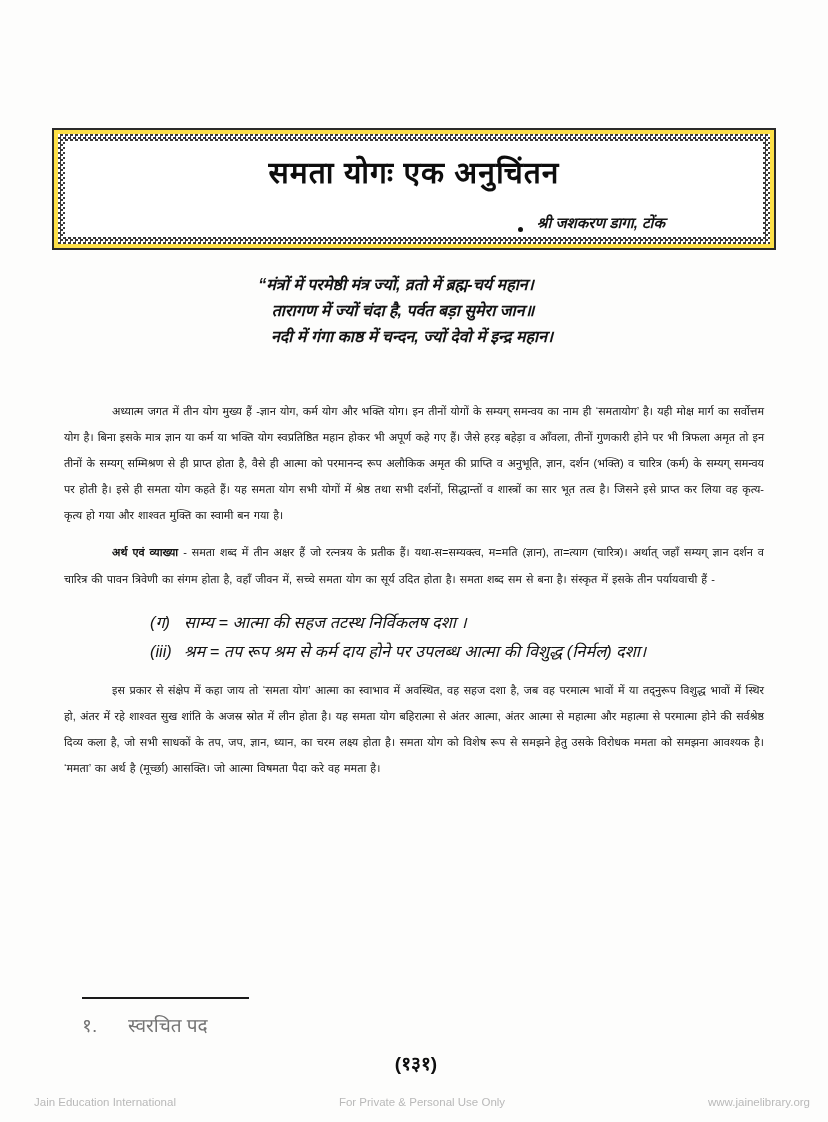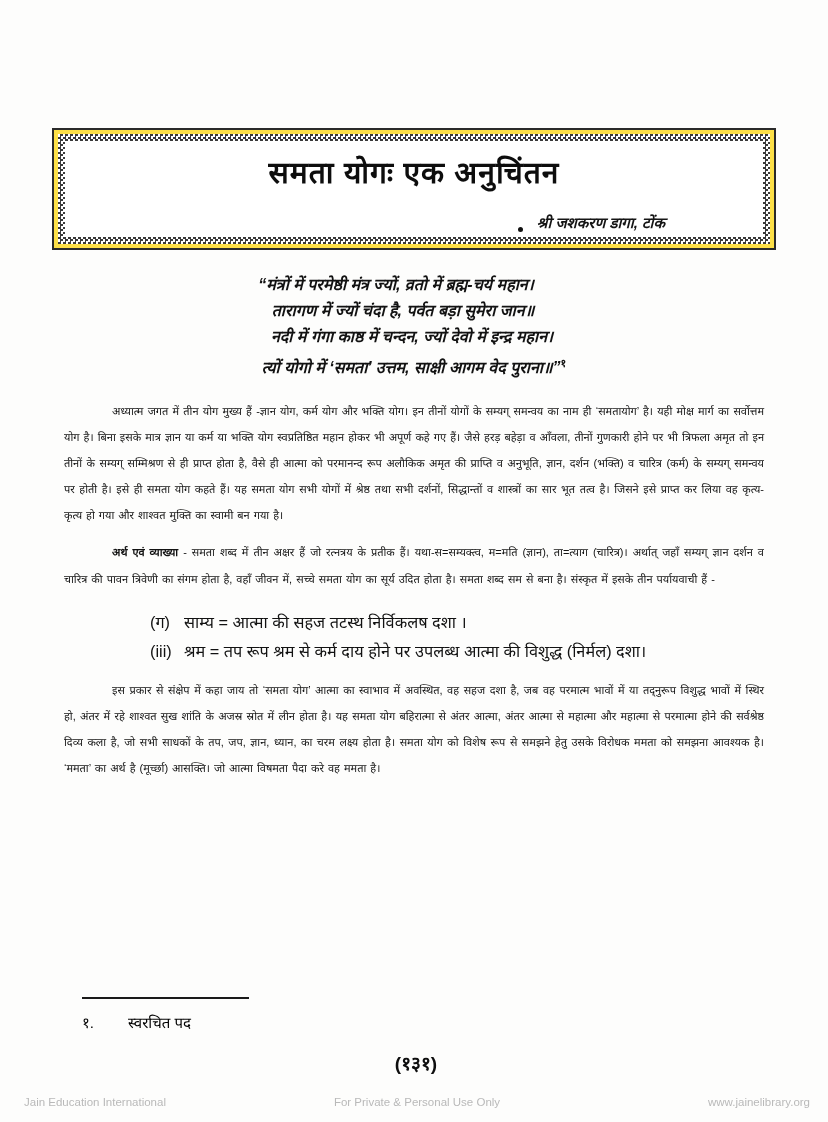--- a/index.html
+++ b/index.html
@@ -141,59 +141,60 @@
     padding: 0;
     list-style: none;
   }
   .defs li {
     font-size: 16.3px;
     line-height: 29px;
     color: #121212;
     padding-left: 86px;
     font-family: "Liberation Sans", "DejaVu Sans", sans-serif;
     white-space: nowrap;
+    font-style: italic;
   }
   .defs .marker { display: inline-block; min-width: 34px; }
 
   
   .footnote-rule {
     position: absolute;
     left: 82px;
     top: 997px;
     width: 167px;
     height: 2px;
     background: #1a1a1a;
   }
   .footnote {
     position: absolute;
     left: 82px;
     top: 1012px;
-    font-size: 15px;
-    color: #000000;
+    font-size: 19px;
+    color: #737373;
     font-family: "Liberation Sans", "DejaVu Sans", sans-serif;
   }
   .footnote .fn-num { display: inline-block; width: 46px; }
 
   
   .page-number {
     position: absolute;
     left: 4px;
     right: 0;
     top: 1050px;
     text-align: center;
     font-size: 19px;
     font-weight: bold;
     color: #0e0e0e;
     font-family: "Liberation Sans", "DejaVu Sans", sans-serif;
   }
 
   
   .footer {
     position: absolute;
-    left: 6px;
+    left: 16px;
     right: 0;
     top: 1092px;
     height: 20px;
     display: flex;
     align-items: center;
     font-size: 11.5px;
     color: #b9b9b9;
     font-family: "Liberation Sans", "DejaVu Sans", sans-serif;
   }
   .footer .f-left  { position: absolute; left: 18px; }
@@ -214,21 +215,20 @@
           <span class="byline">श्री जशकरण डागा, टोंक</span>
         </div>
       </div>
     </div>
   </div>
 
   <div class="verse">
     <div class="verse-line l1">“मंत्रों में परमेष्ठी मंत्र ज्यों, व्रतो में ब्रह्म-चर्य महान।</div>
     <div class="verse-line l2">तारागण में ज्यों चंदा है, पर्वत बड़ा सुमेरा जान॥</div>
     <div class="verse-line l3">नदी में गंगा काष्ठ में चन्दन, ज्यों देवो में इन्द्र महान।</div>
-    <div class="verse-line l4"><span>त्यों योगो में ‘समता’ उत्तम, साक्षी आगम वेद पुराना॥”</span><span class="sup-num">१</span></div>
   </div>
 
   <div class="body-col">
 
     <p class="para indent">अध्यात्म जगत में तीन योग मुख्य हैं -ज्ञान योग, कर्म योग और भक्ति योग। इन तीनों योगों के सम्यग् समन्वय का नाम ही ‘समतायोग’ है। यही मोक्ष मार्ग का सर्वोत्तम योग है। बिना इसके मात्र ज्ञान या कर्म या भक्ति योग स्वप्रतिष्ठित महान होकर भी अपूर्ण कहे गए हैं। जैसे हरड़ बहेड़ा व ऑंवला, तीनों गुणकारी होने पर भी त्रिफला अमृत तो इन तीनों के सम्यग् सम्मिश्रण से ही प्राप्त होता है, वैसे ही आत्मा को परमानन्द रूप अलौकिक अमृत की प्राप्ति व अनुभूति, ज्ञान, दर्शन (भक्ति) व चारित्र (कर्म) के सम्यग् समन्वय पर होती है। इसे ही समता योग कहते हैं। यह समता  योग सभी योगों में श्रेष्ठ तथा सभी दर्शनों, सिद्धान्तों व शास्त्रों का सार भूत तत्व है। जिसने इसे प्राप्त कर लिया वह कृत्य-कृत्य हो गया और शाश्वत मुक्ति का स्वामी बन गया है।</p>
 
     <p class="para indent spaced-top"><span class="lead">अर्थ एवं व्याख्या</span><span> - समता शब्द में तीन अक्षर हैं जो रत्नत्रय के प्रतीक हैं। यथा-स=सम्यक्त्व, म=मति (ज्ञान), ता=त्याग (चारित्र)। अर्थात् जहाँ सम्यग् ज्ञान दर्शन व चारित्र की पावन त्रिवेणी का संगम होता है, वहाँ जीवन में, सच्चे समता योग का सूर्य उदित होता है। समता शब्द सम से बना है। संस्कृत में इसके तीन पर्यायवाची हैं -</span></p>
 
     <ul class="defs">
       <li><span class="marker">(ग)</span><span>साम्य = आत्मा की सहज तटस्थ निर्विकलष दशा ।</span></li>

